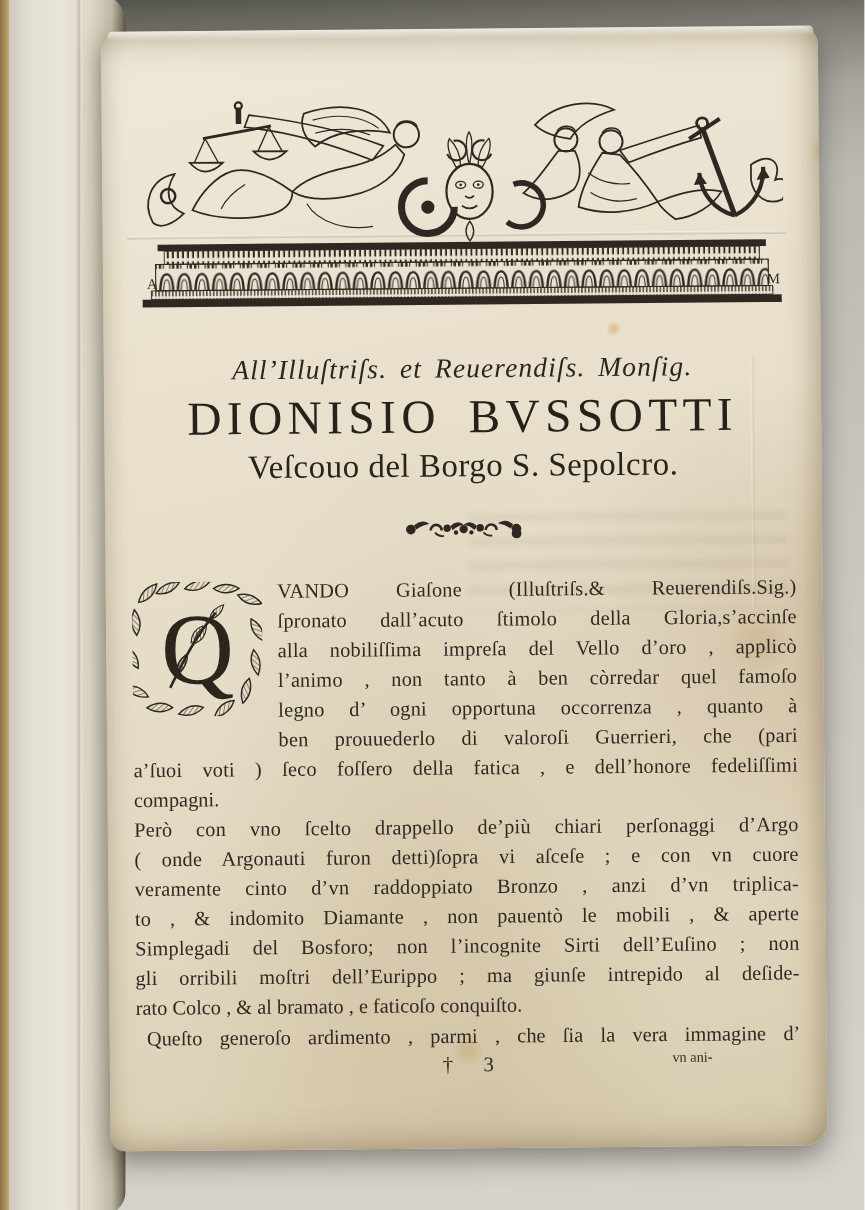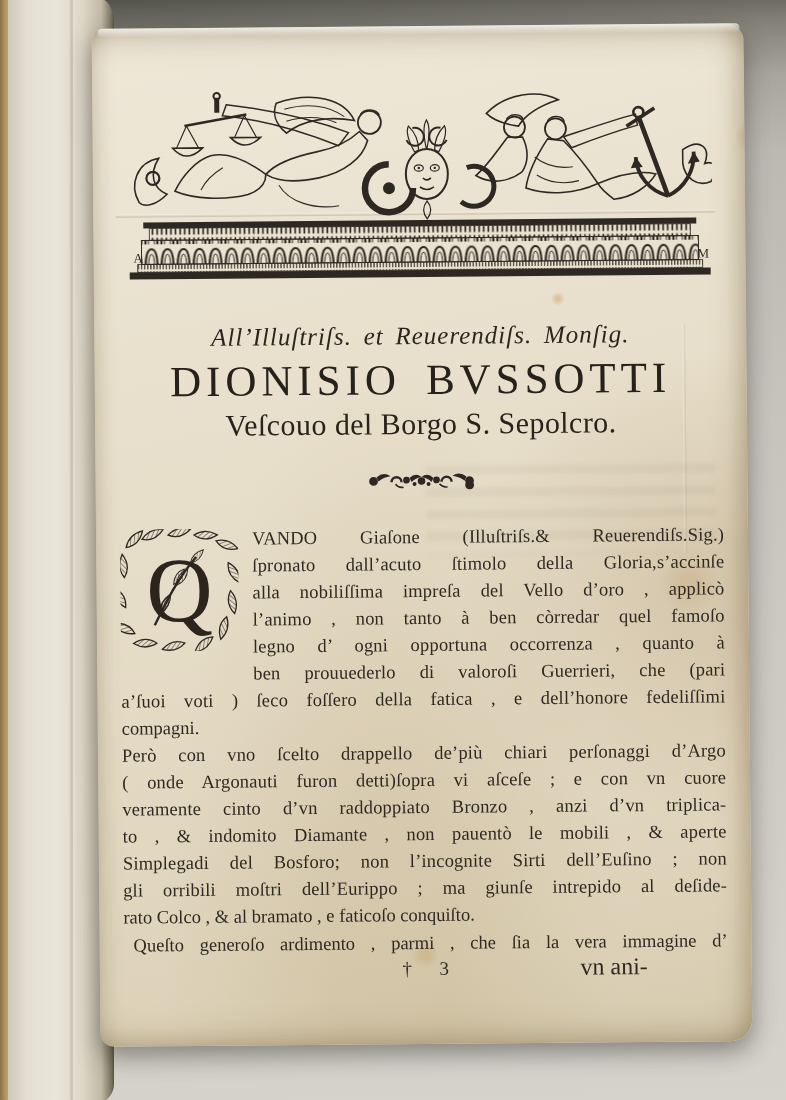--- a/index.html
+++ b/index.html
@@ -103,21 +103,21 @@
   .para3{margin-top:1px;text-indent:10px;text-align:justify;text-align-last:justify;
     font-size:18.5px;line-height:27px;color:#2f2922;white-space:pre-line;}
   .footer-row{
     position:relative;height:30px;margin-top:1px;
     font-size:19px;color:#2f2922;
   }
   .signature-mark{
     position:absolute;left:0;right:0;text-align:center;top:0;
     letter-spacing:0;word-spacing:1.2em;
   }
-  .catchword{position:absolute;right:80px;top:-3px;font-size:24px;font-family:Liberation Serif, serif;}
+  .catchword{position:absolute;right:80px;top:-3px;font-size:13px;font-family:Liberation Serif, serif;}
   .ink{fill:#2e2822;}
   .inkline{stroke:#2e2822;fill:none;}
 </style>
 </head>
 <body>
 
 <div class="scene">
   <div class="book-edge"></div>
   <div class="facing-page">
     <div class="crease"></div>

